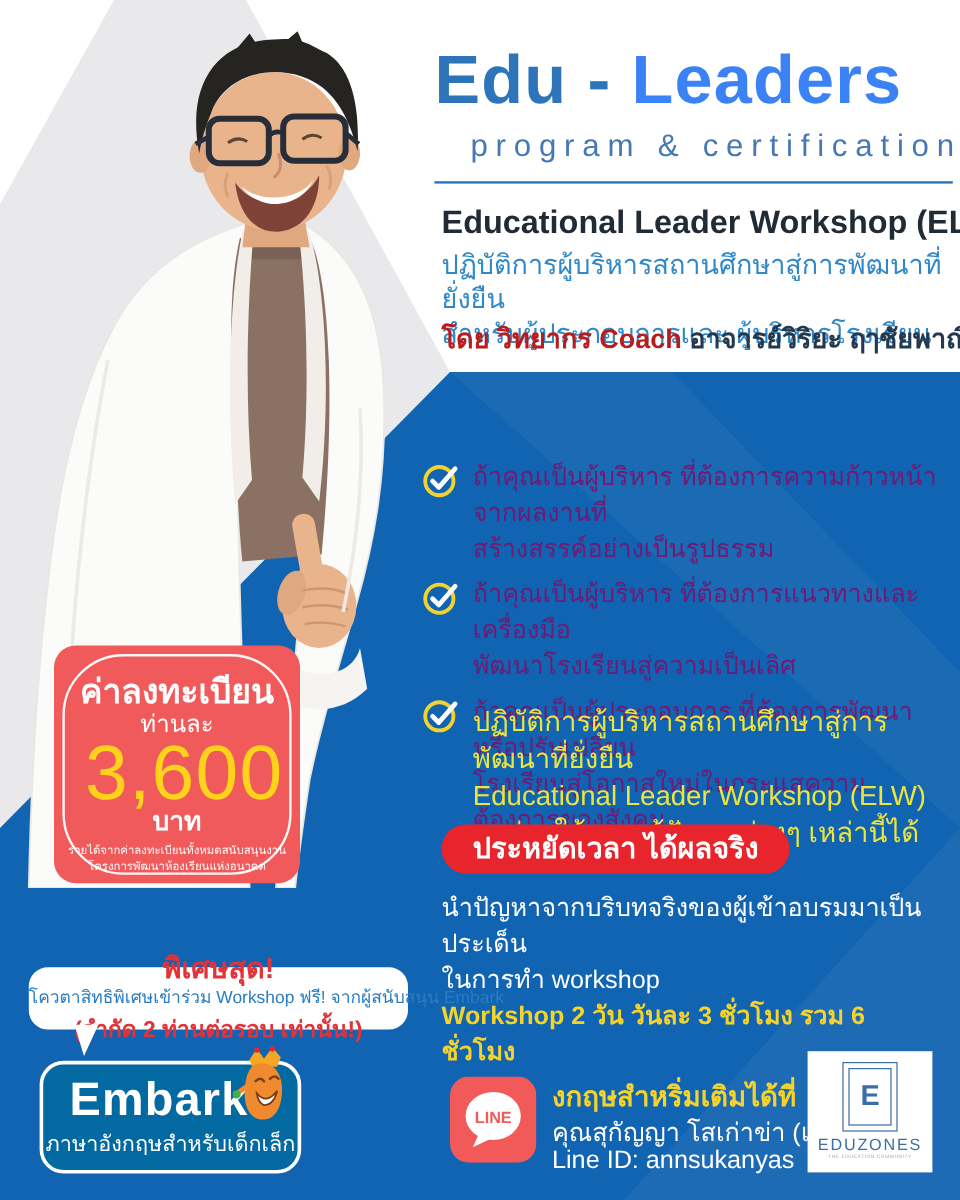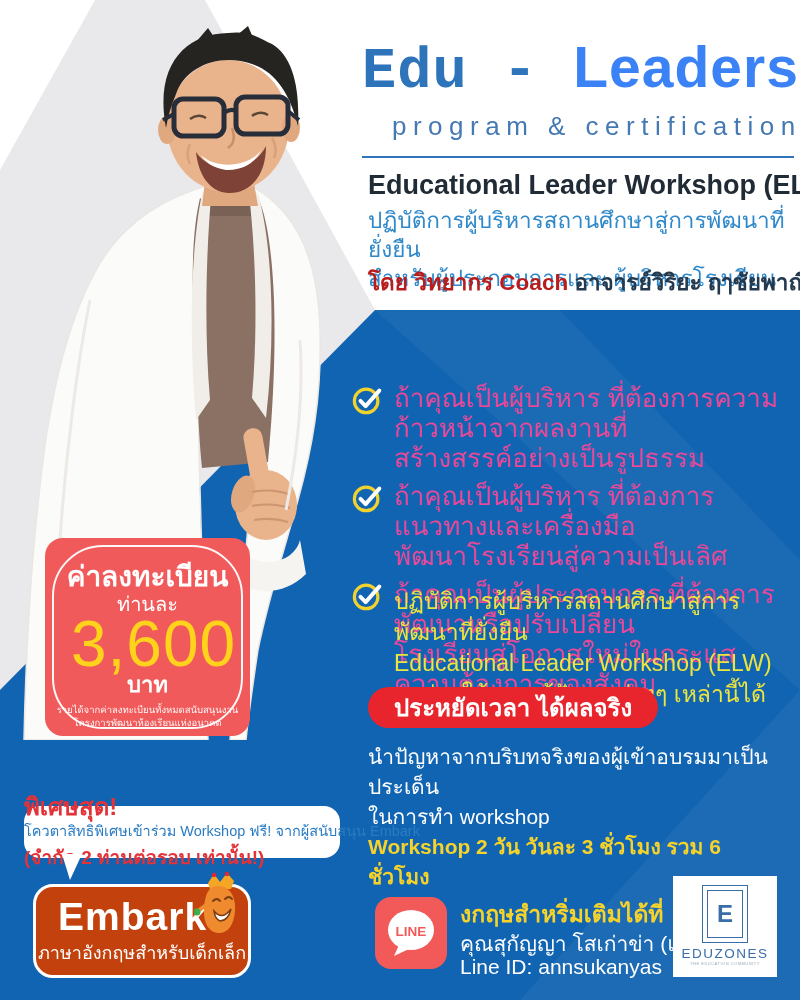--- a/index.html
+++ b/index.html
@@ -13,63 +13,63 @@
   
   .blue-bg{background:#1164b1;clip-path:polygon(375px 310px,800px 310px,800px 1000px,0 1000px,0 690px);}
   .blue-accent1{background:rgba(255,255,255,0.05);clip-path:polygon(800px 690px,800px 1000px,520px 1000px);}
   .blue-accent2{background:rgba(255,255,255,0.04);clip-path:polygon(375px 310px,560px 310px,800px 560px,800px 690px);}
 
   .man-svg{position:absolute;left:0;top:0;width:470px;height:740px;}
 
   
   .brand{position:absolute;left:362px;top:36px;width:434px;}
   .brand-title{font-size:57px;font-weight:bold;letter-spacing:1px;line-height:62px;white-space:nowrap;}
-  .brand-title .t-blue{color:#2d74ba;font-family:Liberation Mono, monospace;}
+  .brand-title .t-blue{color:#2d74ba;}
   .brand-title .t-yellow{color:#3b82f6;}
   .brand-sub{margin-top:8px;font-size:26px;color:#44799f;letter-spacing:6.5px;white-space:nowrap;color:#4579b4;margin-left:30px;}
   .brand-rule{margin-top:14px;width:432px;height:2px;background:#2d74ba;}
 
   .ws-head{position:absolute;left:368px;top:170px;width:430px;font-size:27px;font-weight:bold;color:#212b36;white-space:nowrap;}
   .ws-desc{position:absolute;left:368px;top:206px;width:430px;font-size:22.5px;line-height:29px;color:#2f88c9;}
   .ws-by{position:absolute;left:368px;top:264px;width:432px;font-size:22.5px;font-weight:bold;white-space:nowrap;}
   .ws-by .by-prefix{color:#b91c1c;}
   .ws-by .by-name{color:#24394e;}
 
   
   .bullets{position:absolute;left:352px;top:383px;width:440px;}
   .bullet{display:flex;align-items:flex-start;margin-bottom:8px;}
   .bullet .chk{flex:0 0 32px;width:32px;height:32px;margin-right:10px;margin-top:1px;}
-  .bullet .btxt{font-size:26px;line-height:30px;color:#ec4899;}
+  .bullet .btxt{font-size:21px;line-height:30px;color:#701a75;}
 
   .pitch{position:absolute;left:394px;top:586px;width:400px;font-size:23px;line-height:31px;color:#ece43f;}
 
   .pill{position:absolute;left:368px;top:687px;height:41px;line-height:41px;padding:0 26px;
         background:#e8252c;border-radius:21px;color:#fff;font-size:24px;font-weight:bold;white-space:nowrap;}
   .details{position:absolute;left:368px;top:742px;width:420px;font-size:21px;line-height:30px;color:#ffffff;}
   .details .hl{color:#f6d32b;font-weight:bold;}
 
   
   .price{position:absolute;left:45px;top:538px;width:205px;height:198px;background:#f15a5b;border-radius:18px;
          text-align:center;color:#fff;}
   .price::after{content:"";position:absolute;inset:7px;border:2.5px solid rgba(255,255,255,.95);border-radius:51px;pointer-events:none;}
   .price .p-title{margin-top:24px;font-size:28px;font-weight:bold;line-height:30px;}
   .price .p-per{font-size:20px;line-height:24px;}
   .price .p-amount{font-size:64px;font-weight:normal;color:#ffd21c;line-height:56px;letter-spacing:1px;padding-left:12px;}
   .price .p-unit{font-size:22px;font-weight:bold;line-height:26px;}
   .price .p-note{margin-top:5px;font-size:9.5px;line-height:13px;opacity:.95;}
 
   
-  .bubble{position:absolute;left:24px;top:806px;width:316px;height:52px;background:#fff;border-radius:16px;}
+  .bubble{position:absolute;left:24px;top:806px;width:316px;height:52px;background:#fff;border-radius:16px;text-align:center;}
   .bubble .tail{position:absolute;left:38px;top:48px;width:0;height:0;border:16px solid transparent;border-top:26px solid #fff;border-left-width:8px;border-right-width:12px;}
   .bubble .sp-title{position:absolute;left:0;right:0;top:-19px;font-size:24px;font-weight:bold;color:#e33238;}
   .bubble .sp-l1{padding-top:13px;font-size:14.5px;color:#2a7cc2;white-space:nowrap;}
   .bubble .sp-l2{font-size:19px;font-weight:bold;color:#e33238;white-space:nowrap;}
 
   
-  .embark{position:absolute;left:33px;top:884px;width:212px;height:88px;background:#c2410c;border:3px solid #fff;border-radius:20px;}
+  .embark{position:absolute;left:33px;top:884px;width:212px;height:88px;background:#0369a1;border:3px solid #fff;border-radius:20px;}
   .embark .em-name{position:absolute;left:22px;top:8px;font-size:39px;font-weight:bold;color:#fff;letter-spacing:1px;}
   .embark .em-tag{position:absolute;left:0;right:0;bottom:8px;text-align:center;font-size:18px;color:#fff;}
   .embark .mascot{position:absolute;right:6px;top:-16px;width:48px;height:66px;}
 
   
   .line-icon{position:absolute;left:375px;top:897px;width:72px;height:72px;}
   .ct-title{position:absolute;left:460px;top:896px;font-size:23px;font-weight:bold;color:#f6d32b;white-space:nowrap;}
   .ct-person{position:absolute;left:460px;top:927px;font-size:21px;color:#ffffff;white-space:nowrap;}
   .ct-id{position:absolute;left:460px;top:955px;font-size:21px;color:#ffffff;white-space:nowrap;}
 

